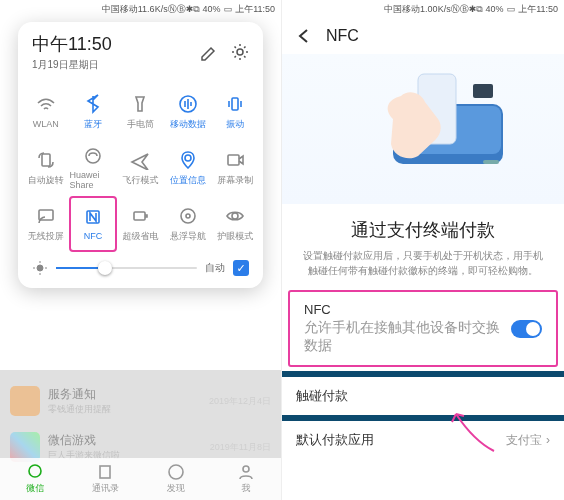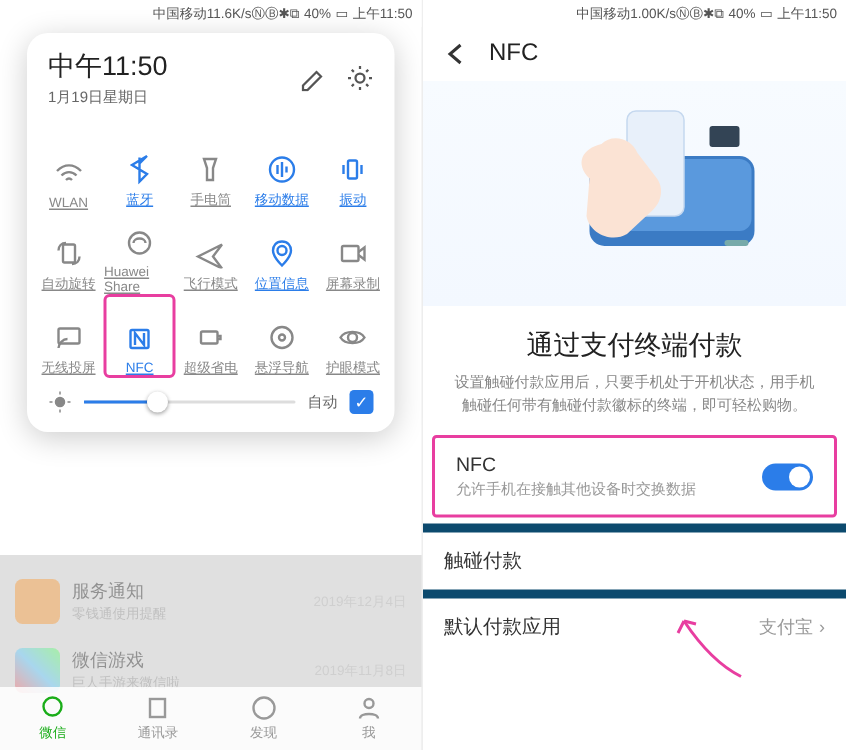--- a/index.html
+++ b/index.html
@@ -10,21 +10,21 @@
   .statusbar { height: 18px; font-size: 9px; display: flex; justify-content: flex-end; align-items: center; padding: 0 6px; color: #555; background: #fff; }
   .statusbar .r { display: flex; gap: 3px; align-items: center; }
   
   .panel { margin: 4px 18px; background: #fff; border-radius: 14px; box-shadow: 0 4px 20px rgba(0,0,0,.2); overflow: hidden; }
   .panel-head { display: flex; align-items: center; padding: 10px 14px 6px; }
   .panel-head .timeblock { flex: 1; }
   .panel-head .time { font-size: 18px; font-weight: 500; color: #222; }
   .panel-head .date { font-size: 10px; color: #666; margin-top: 2px; }
   .panel-head svg { width: 18px; height: 18px; stroke: #555; fill: none; stroke-width: 1.5; margin-left: 14px; }
   .grid { display: grid; grid-template-columns: repeat(5,1fr); padding: 6px 4px 2px; }
-  .tile { display: flex; flex-direction: column; align-items: center; justify-content: flex-end; height: 56px; font-size: 9px; color: #888; position: relative; text-decoration: underline; }
+  .tile { display: flex; flex-direction: column; align-items: center; justify-content: center; height: 56px; font-size: 9px; color: #888; position: relative; }
   .tile svg { width: 20px; height: 20px; stroke: #888; fill: none; stroke-width: 1.6; margin-bottom: 4px; }
   .tile.on { color: #2b7de9; }
   .tile.on svg { stroke: #2b7de9; }
   .tile.hot { border: 2px solid #e83ea0; border-radius: 4px; }
   .brightness { display: flex; align-items: center; padding: 6px 14px 12px; gap: 8px; }
   .brightness svg { width: 16px; height: 16px; stroke: #888; fill: #888; }
   .track { flex: 1; height: 2px; background: #ddd; position: relative; border-radius: 2px; }
   .track .fill { position: absolute; left: 0; top: 0; height: 2px; background: #2b7de9; width: 30%; }
   .track .thumb { position: absolute; top: -6px; left: 30%; width: 14px; height: 14px; border-radius: 50%; background: #fff; box-shadow: 0 1px 3px rgba(0,0,0,.4); }
   .auto-lbl { font-size: 10px; color: #666; }
@@ -43,21 +43,21 @@
   
   .hdr { display: flex; align-items: center; padding: 8px 12px; gap: 12px; }
   .hdr svg { width: 20px; height: 20px; stroke: #333; fill: none; stroke-width: 2; }
   .hdr .title { font-size: 16px; font-weight: 500; color: #222; }
   .illus { height: 150px; background: linear-gradient(#f7fbff,#f3f8ff); display: flex; align-items: center; justify-content: center; }
   .center { text-align: center; padding: 14px 18px 8px; }
   .center .h { font-size: 18px; font-weight: 500; color: #222; margin-bottom: 6px; }
   .center .p { font-size: 10px; color: #888; line-height: 1.5; }
   .row { padding: 10px 14px; border-top: 6px solid #0c4a6e; display: flex; align-items: center; }
   .row .lab { font-size: 13px; color: #333; }
-  .row .sub { font-size: 10px; color: #999; margin-top: 2px; }
+  .row .sub { font-size: 14px; color: #999; margin-top: 2px; }
   .row .val { margin-left: auto; font-size: 12px; color: #999; display: flex; align-items: center; gap: 4px; text-align: right; }
   .toggle { width: 34px; height: 18px; background: #2b7de9; border-radius: 10px; position: relative; margin-left: auto; }
   .toggle::after { content: ""; position: absolute; right: 2px; top: 2px; width: 14px; height: 14px; background: #fff; border-radius: 50%; }
   .row.hot { border: 2px solid #e83ea0; border-radius: 3px; margin: 4px 6px; }
   .arrow-annot { position: absolute; right: 60px; bottom: 44px; }
 </style>
 </head>
 <body>
 
 <div class="wrap">

